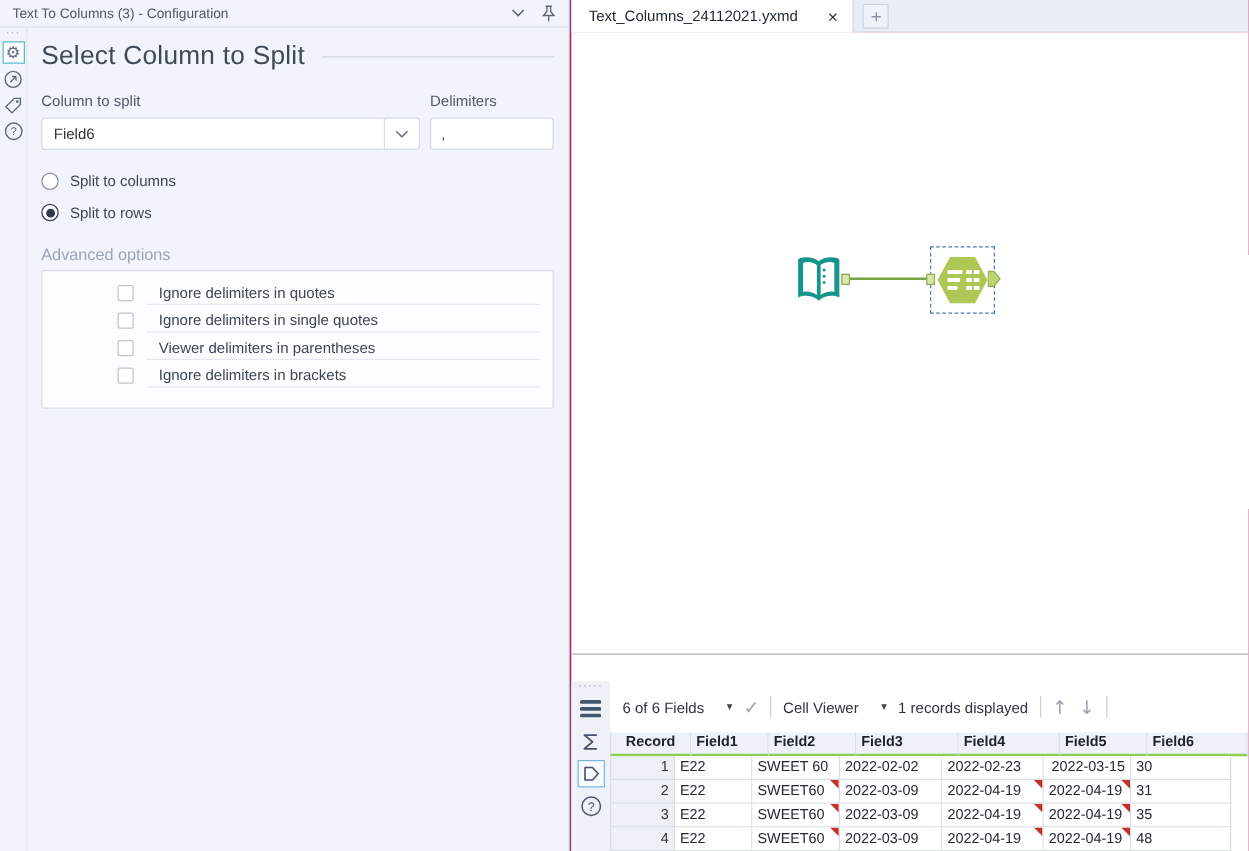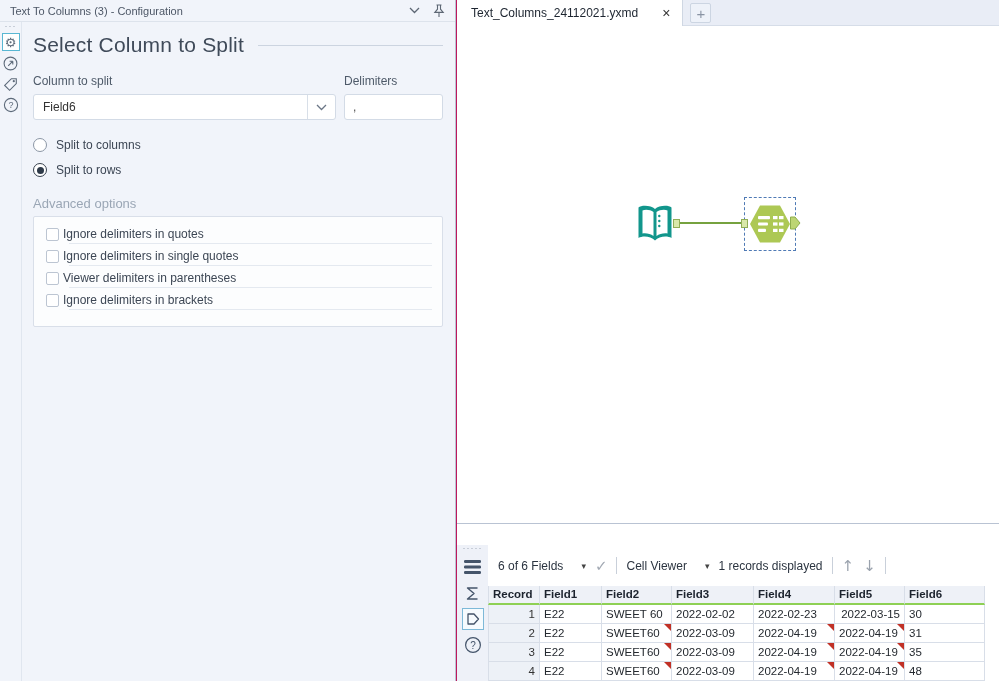--- a/index.html
+++ b/index.html
@@ -37,21 +37,21 @@
   .radio-row{display:flex;align-items:center;gap:9px;height:22px;margin-bottom:3px;cursor:default;}
   .radio-circ{width:14px;height:14px;border:1.5px solid #8b96a5;border-radius:50%;
     box-sizing:border-box;background:#fff;display:flex;align-items:center;justify-content:center;}
   .radio-row.sel .radio-circ{border-color:#36404d;}
   .radio-dot{width:7px;height:7px;border-radius:50%;background:#2e3a49;display:none;}
   .radio-row.sel .radio-dot{display:block;}
   .radio-label{font-size:12px;color:#3c4654;}
   .adv-label{margin-top:15px;font-size:13px;color:#9aa6b5;}
   .adv-box{margin-top:5px;border:1px solid #d9dfe9;background:#fcfdfe;border-radius:2px;
     padding:6px 10px 15px 12px;}
-  .cb-row{position:relative;height:22px;display:flex;align-items:center;gap:4px;cursor:default;}
+  .cb-row{position:relative;height:22px;display:flex;align-items:center;gap:20px;cursor:default;margin-left:48px;}
   .cbx{width:13px;height:13px;border:1px solid #bcc5d2;border-radius:2px;background:#fff;box-sizing:border-box;}
   .cb-label{font-size:12px;color:#3c4654;}
   .cb-line{position:absolute;left:23px;right:0;bottom:1px;height:1px;background:#e4e9f0;}
   
   .tab-bar{position:absolute;left:457px;top:0;width:542px;height:26px;background:#e9edf6;
     border-bottom:1px solid #d6dde8;display:flex;box-sizing:border-box;}
   .tab-active{background:#fff;border-right:1px solid #cfd7e3;display:flex;align-items:center;
     padding:0 12px 0 14px;gap:24px;font-size:12px;color:#1d2530;height:26px;box-sizing:border-box;}
   .tab-close{font-size:14px;color:#333;line-height:1;cursor:default;}
   .tab-new{width:21px;height:20px;margin:3px 0 0 7px;border:1px solid #ccd5e2;background:#eef2f9;
@@ -288,21 +288,21 @@
           <span class="caret">▾</span>
         </span>
         <span>1 records displayed</span>
         <span class="tb-div"></span>
         <span class="tb-arrow">↑</span>
         <span class="tb-arrow">↓</span>
         <span class="tb-div"></span>
       </div>
       <div class="res-table" id="res-table">
           <div class="trow">
-            <div class="tcell th first" style="width: 52px;"><span>Record</span></div>
+            <div class="tcell th first" style="width: 65px; text-align: center;"><span>Record</span></div>
             <div class="tcell th" style="width: 62px;"><span>Field1</span></div>
             <div class="tcell th" style="width: 70px;"><span>Field2</span><span class="red-bar"></span></div>
             <div class="tcell th" style="width: 82px;"><span>Field3</span></div>
             <div class="tcell th" style="width: 81px;"><span>Field4</span><span class="red-bar"></span></div>
             <div class="tcell th" style="width: 70px;"><span>Field5</span><span class="red-bar"></span></div>
             <div class="tcell th" style="width: 80px;"><span>Field6</span></div>
           </div>
           <div class="trow">
             <div class="tcell rec first" style="width: 52px;">1</div>
             <div class="tcell" style="width: 62px;">E22</div>

